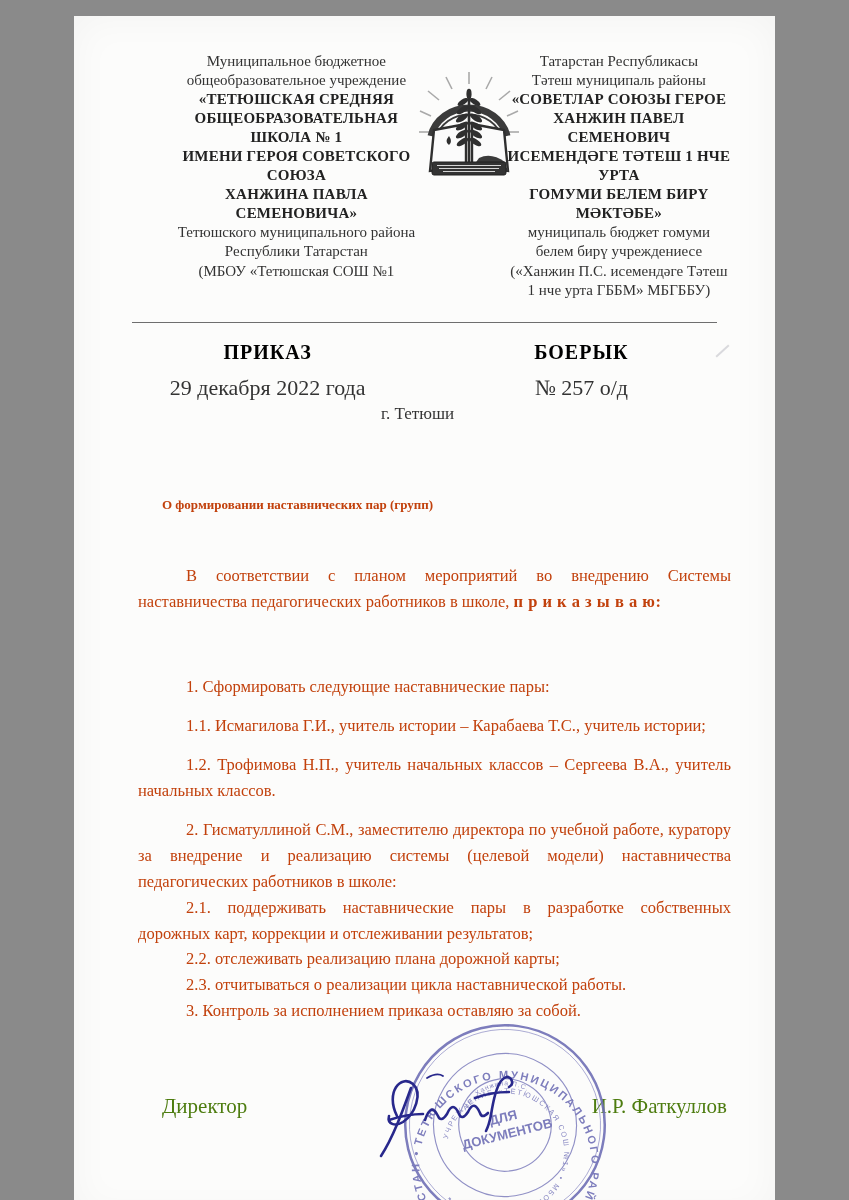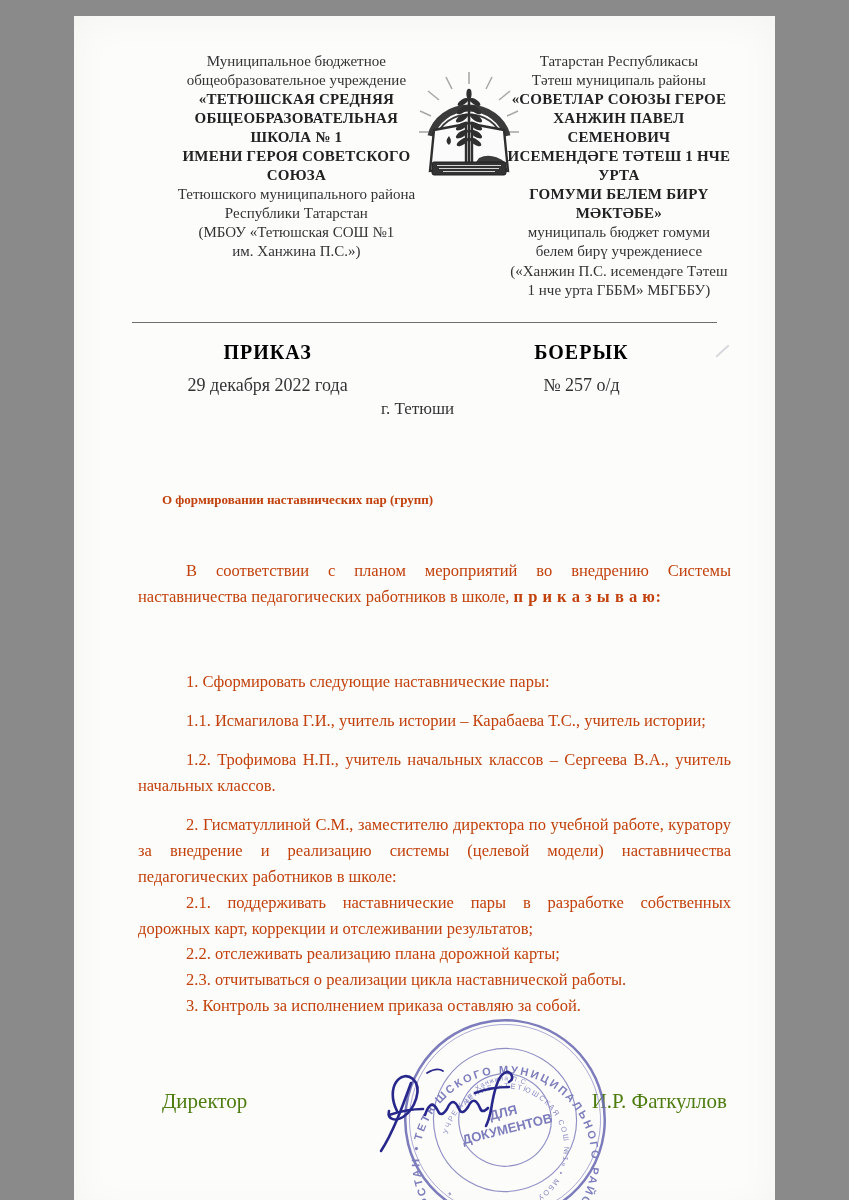--- a/index.html
+++ b/index.html
@@ -19,21 +19,21 @@
   .lh-line{display:block;}
   .lh-bold{font-weight:bold;color:#222;letter-spacing:.2px;}
   .logo-wrap{width:100px;padding-top:18px;flex:0 0 auto;margin-left:-6px;margin-right:-18px;}
 
   .rule{border:none;border-top:1.6px solid #555;margin:22px 58px 0 58px;opacity:.85;}
 
   
   .title-row{display:flex;justify-content:space-between;padding:18px 60px 0 60px;}
   .title-cell{width:46%;text-align:center;}
   .order-word{font-size:20px;font-weight:bold;letter-spacing:1px;color:#000000;}
-  .order-sub{font-size:18px;margin-top:11px;color:#333;}
+  .order-sub{font-size:22px;margin-top:11px;color:#333;}
   .city-line{text-align:center;font-size:17px;margin-top:3px;color:#333;padding-right:14px;}
 
   
   .artifact{position:absolute;right:44px;top:334px;width:17px;height:0;
     border-top:2px solid #c6c6cd;transform:rotate(-42deg);opacity:.65;}
 
   
   .subject{margin:73px 44px 0 88px;font-size:13px;font-weight:bold;color:#c2410c;}
   .body-block{padding:0 44px 0 64px;font-size:16.5px;line-height:1.57;color:#c2410c;}
   .para{margin:0;text-indent:48px;text-align:justify;}
@@ -53,24 +53,24 @@
 
 <div class="page">
 
   <div class="letterhead">
     <div class="lh-col lh-left">
       <span class="lh-line">Муниципальное бюджетное</span>
       <span class="lh-line">общеобразовательное учреждение</span>
       <span class="lh-line lh-bold">«ТЕТЮШСКАЯ СРЕДНЯЯ</span>
       <span class="lh-line lh-bold">ОБЩЕОБРАЗОВАТЕЛЬНАЯ ШКОЛА № 1</span>
       <span class="lh-line lh-bold">ИМЕНИ ГЕРОЯ СОВЕТСКОГО СОЮЗА</span>
+      <span class="lh-line lh-bold">ХАНЖИНА ПАВЛА СЕМЕНОВИЧА»</span>
       <span class="lh-line">Тетюшского муниципального района</span>
       <span class="lh-line">Республики Татарстан</span>
       <span class="lh-line">(МБОУ «Тетюшская СОШ №1</span>
-      <span class="lh-line">им. Ханжина П.С.»)</span>
     </div>
 
     <div class="logo-wrap">
       <svg width="100" height="108" viewBox="0 0 100 108">
         <g stroke="#a9a9a9" stroke-width="1.6">
           <line x1="50" y1="14" x2="50" y2="2"></line>
           <line x1="33" y1="19" x2="27" y2="7"></line>
           <line x1="67" y1="19" x2="73" y2="7"></line>
           <line x1="20" y1="30" x2="9" y2="21"></line>
           <line x1="80" y1="30" x2="91" y2="21"></line>

